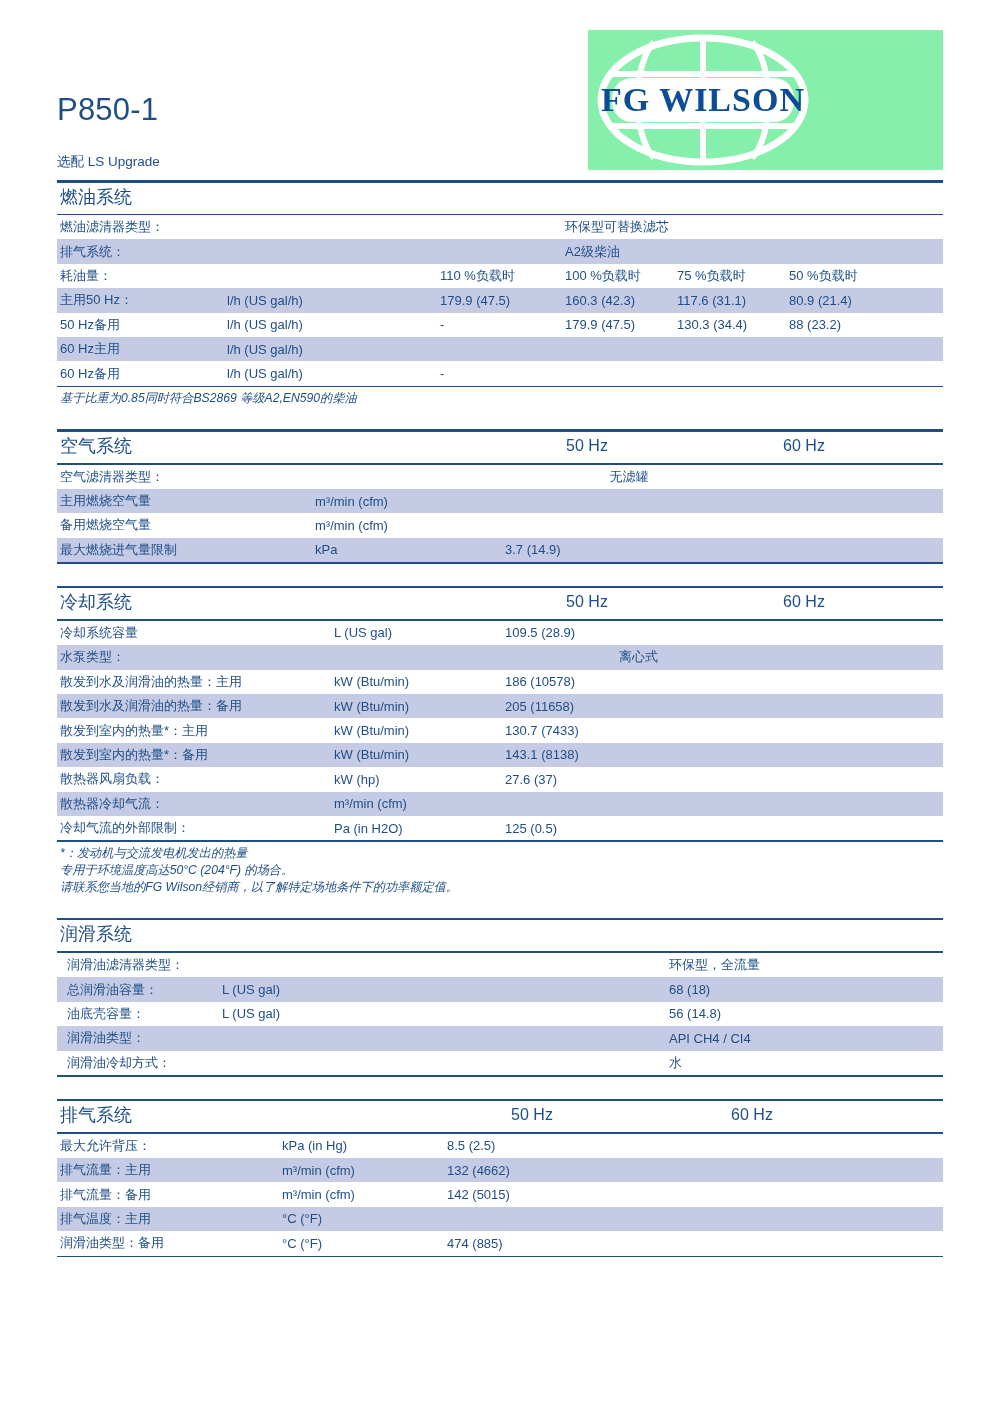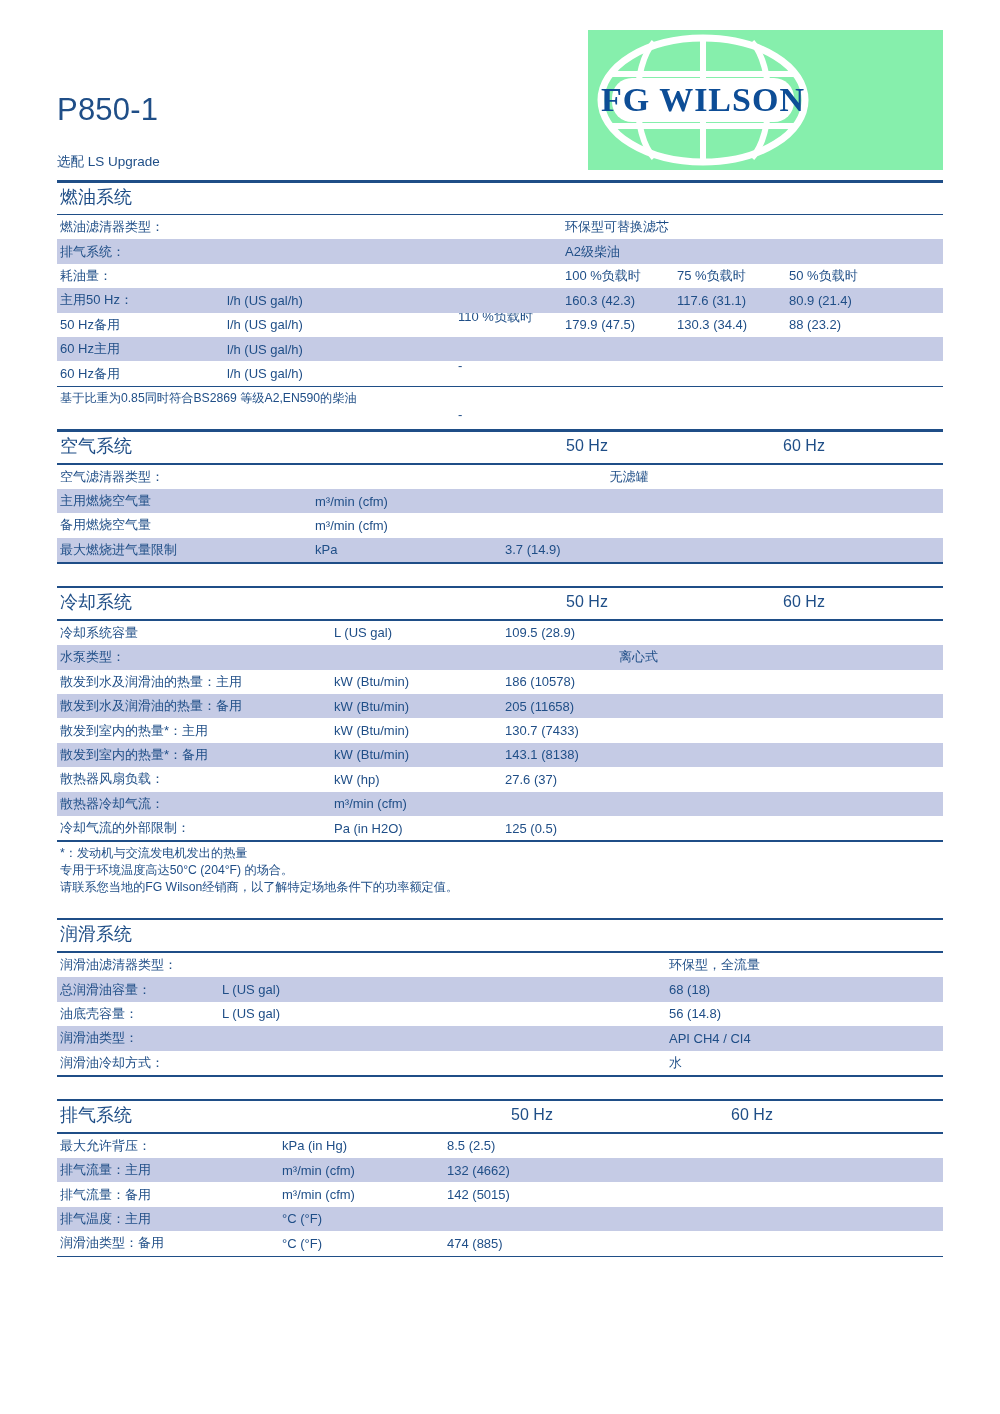--- a/index.html
+++ b/index.html
@@ -121,59 +121,59 @@
     font-size: 13px;
     color: #1f4e87;
     white-space: nowrap;
     overflow: hidden;
   }
   .cell.center { justify-content: center; }
 
   
   .f-label { left: 3px;   width: 165px; }
   .f-unit  { left: 170px; width: 210px; }
-  .f-c1    { left: 401px; width: 125px; margin-top: 41px; }
+  .f-c1    { left: 383px; width: 125px; }
   .f-c2    { left: 508px; width: 112px; }
   .f-c3    { left: 620px; width: 112px; }
   .f-c4    { left: 732px; width: 150px; }
   .f-wide  { left: 508px; width: 374px; }
 
   
   .a-label { left: 3px;   width: 255px; }
   .a-unit  { left: 258px; width: 190px; }
   .a-c1    { left: 448px; width: 220px; }
   .a-c2    { left: 668px; width: 218px; }
   .a-wide  { left: 258px; width: 628px; }
 
   
   .c-label { left: 3px;   width: 270px; }
   .c-unit  { left: 277px; width: 170px; }
   .c-c1    { left: 448px; width: 220px; }
   .c-c2    { left: 668px; width: 218px; }
   .c-wide  { left: 277px; width: 609px; }
 
   
-  .l-label { left: 3px;   width: 160px; }
+  .l-label { left: 10px;   width: 160px; }
   .l-unit  { left: 165px; width: 440px; }
   .l-val   { left: 612px; width: 274px; text-align: right; }
 
   
   .e-label { left: 3px;   width: 222px; }
   .e-unit  { left: 225px; width: 165px; }
   .e-c1    { left: 390px; width: 220px; }
   .e-c2    { left: 610px; width: 276px; }
 
   
   .footnote {
     font-size: 12.2px;
     color: #1f4e87;
     line-height: 17px;
     padding-left: 3px;
   }
-  .footnote-block { margin-top: 3px; }
+  .footnote-block { margin-top: 3px; font-style: italic; }
 </style>
 </head>
 <body>
 
 <div class="header">
   <div class="doc-title">P850-1</div>
   <div class="doc-subtitle">选配 LS Upgrade</div>
 
   <div class="logo-box">
     <svg class="logo-svg" width="355" height="140" viewBox="0 0 355 140">

